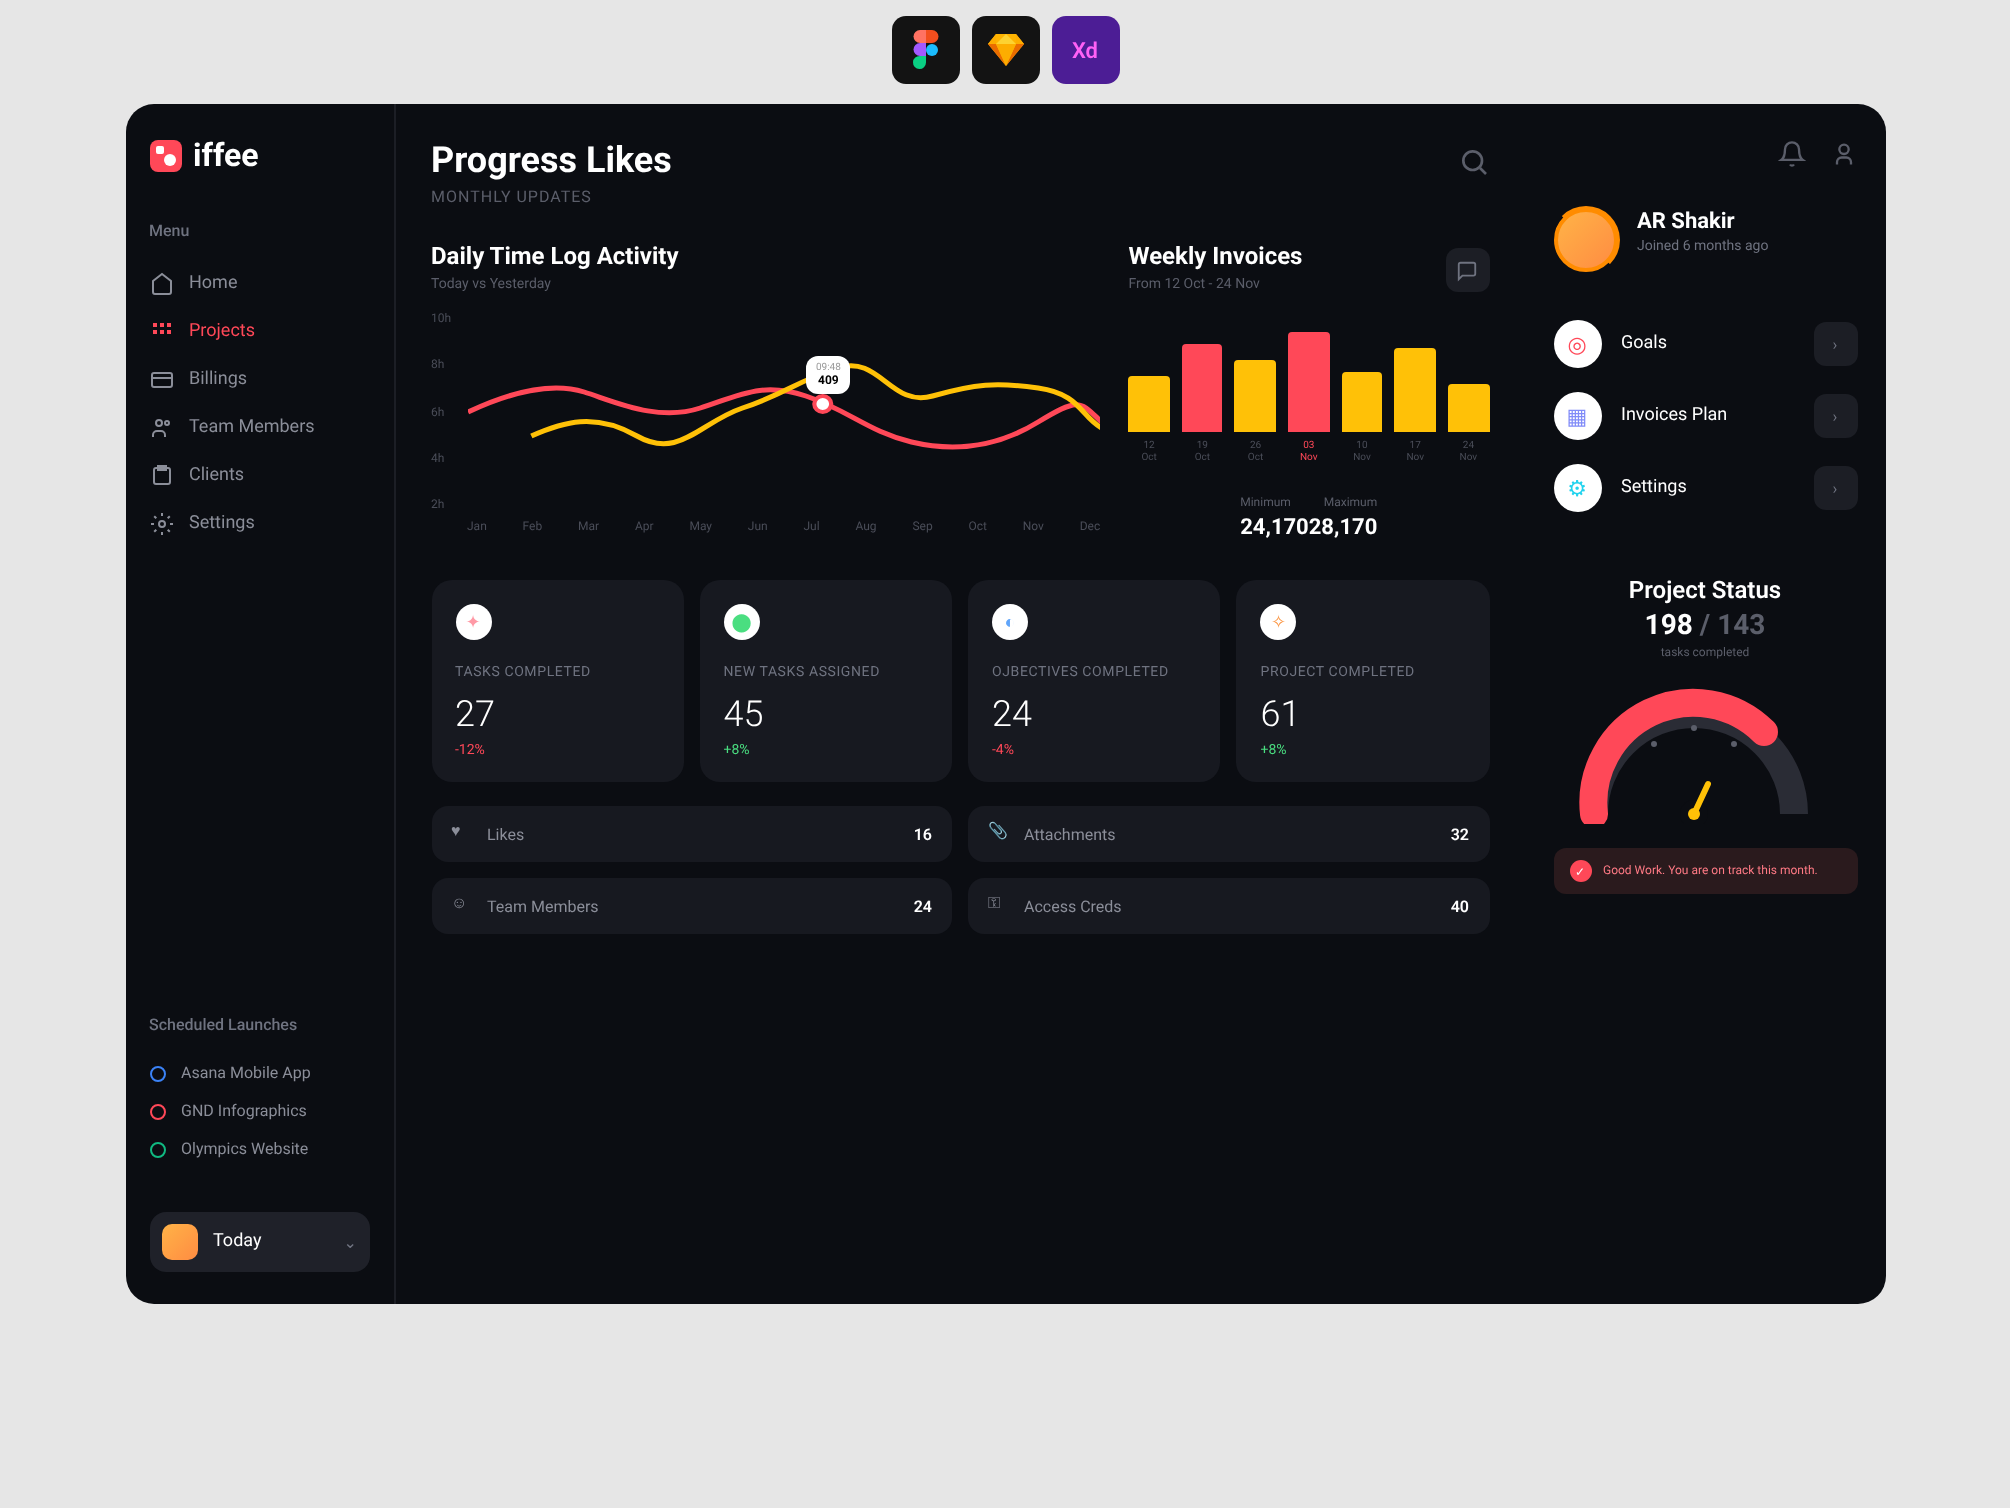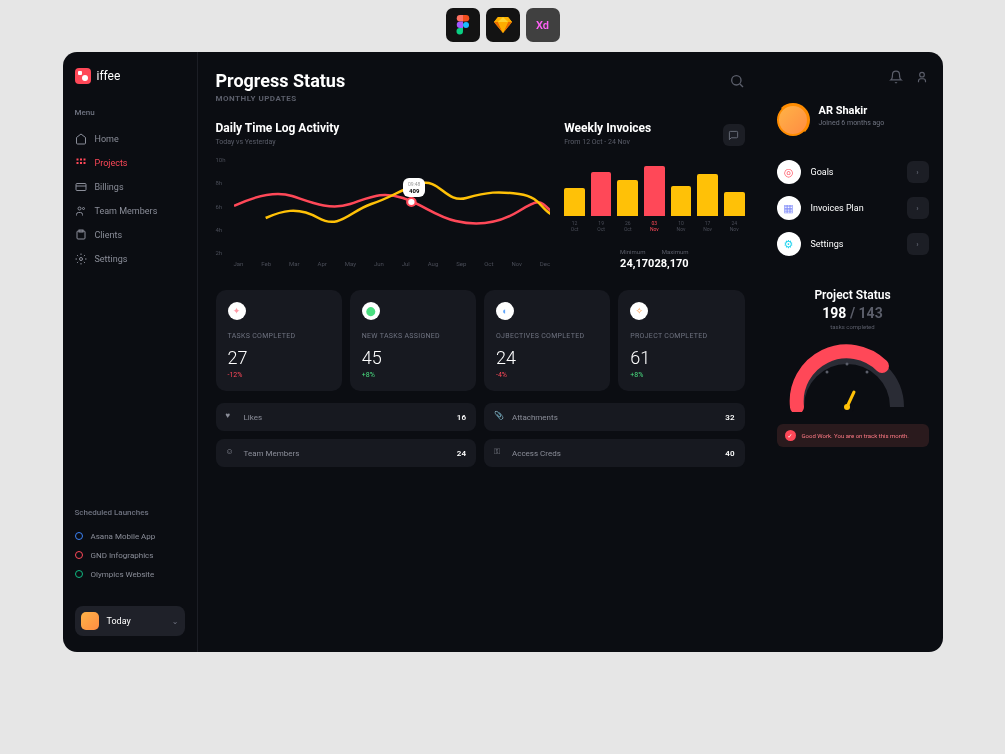--- a/index.html
+++ b/index.html
@@ -1,42 +1,42 @@
 <!DOCTYPE html>
 <html><head>
 <meta charset="utf-8">
 <style>
 *{box-sizing:border-box;margin:0;padding:0;font-family:-apple-system,BlinkMacSystemFont,'Segoe UI',Roboto,sans-serif}
 body{background:#e6e6e6;display:flex;flex-direction:column;align-items:center;padding:8px}
 .tool-icons{display:flex;gap:6px;margin-bottom:10px}
 .tool-icon{width:34px;height:34px;border-radius:7px;display:flex;align-items:center;justify-content:center;font-size:11px;font-weight:600}
 .figma{background:#131313}
 .sketch{background:#131313}
-.xd{background:#404040;color:#ff61f6}
+.xd{background:#4c1d95;color:#ff61f6}
 .app{width:880px;height:600px;background:#0b0d12;border-radius:14px;display:flex;overflow:hidden;color:#fff}
 .sidebar{width:135px;border-right:1px solid #1c1e25;padding:16px 12px;display:flex;flex-direction:column}
 .logo{display:flex;align-items:center;gap:6px;margin-bottom:24px}
 .logo-mark{width:16px;height:16px;background:#ff4858;border-radius:4px;position:relative}
 .logo-mark::before{content:'';position:absolute;width:4px;height:4px;background:#fff;border-radius:1px;left:3px;top:3px}
 .logo-mark::after{content:'';position:absolute;width:6px;height:6px;background:#fff;border-radius:50%;right:3px;bottom:3px}
-.logo-text{font-size:12px;font-weight:400}
+.logo-text{font-size:16px;font-weight:700}
 .menu-title{font-size:8px;color:#6f7380;margin-bottom:10px;font-weight:500}
 .nav-item{display:flex;align-items:center;gap:8px;padding:6px 0;font-size:9px;color:#8b8e99;cursor:pointer}
 .nav-item.active{color:#ff4858}
 .nav-icon{width:12px;height:12px;display:flex;align-items:center;justify-content:center}
 .launch-section{margin-top:auto;margin-bottom:12px}
-.launch-item{display:flex;align-items:flex-start;gap:8px;padding:5px 0;font-size:8px;color:#8b8e99}
+.launch-item{display:flex;align-items:center;gap:8px;padding:5px 0;font-size:8px;color:#8b8e99}
 .launch-dot{width:8px;height:8px;border:1.5px solid;border-radius:50%}
 .user-chip{background:#1f2129;border-radius:8px;padding:6px;display:flex;align-items:center;gap:8px;margin-top:10px}
 .avatar-sm{width:18px;height:18px;border-radius:5px;background:linear-gradient(135deg,#ffb347,#ff8c42)}
 .user-name{font-size:9px;flex:1}
 .main{flex:1;padding:18px;overflow:hidden}
 .header{display:flex;justify-content:space-between;align-items:center;margin-bottom:3px}
 .page-title{font-size:18px;font-weight:700}
-.subtitle{font-size:8px;color:#5b5e6a;letter-spacing:0.5px;font-weight:700;margin-bottom:18px}
+.subtitle{font-size:8px;color:#5b5e6a;letter-spacing:0.5px;font-weight:400;margin-bottom:18px}
 .row{display:flex;gap:14px;margin-bottom:14px}
 .section-title{font-size:12px;font-weight:700;margin-bottom:3px}
 .section-sub{font-size:7px;color:#5b5e6a}
 .activity-section{flex:1.3}
 .invoices-section{flex:0.7;position:relative}
 .chart-area{height:120px;margin-top:10px;position:relative}
 .y-labels{position:absolute;left:0;top:0;bottom:20px;display:flex;flex-direction:column;justify-content:space-between;font-size:6px;color:#4a4d58}
 .chart-svg{margin-left:18px;width:calc(100% - 18px);height:100px}
 .x-labels{display:flex;justify-content:space-between;margin-left:18px;font-size:6px;color:#4a4d58;margin-top:4px}
 .bars{display:flex;gap:6px;height:60px;align-items:flex-end;margin-top:10px;margin-bottom:4px}
@@ -204,21 +204,21 @@
     </div>
     <div class="user-chip">
       <div class="avatar-sm"></div>
       <span class="user-name">Today</span>
       <span style="font-size:8px;color:#6f7380">⌄</span>
     </div>
   </aside>
 
   <main class="main">
     <div class="header">
-      <h1 class="page-title">Progress Status</h1>
+      <h1 class="page-title">Progress Likes</h1>
       <span style="color:#5b5e6a">
           <svg width="16" height="16" viewBox="0 0 24 24" fill="none" stroke="currentColor" stroke-width="2">
             <circle cx="11" cy="11" r="7"></circle>
             <line x1="21" y1="21" x2="16.5" y2="16.5"></line>
           </svg>
         </span>
     </div>
     <div class="subtitle">MONTHLY UPDATES</div>
 
     <div class="row">

